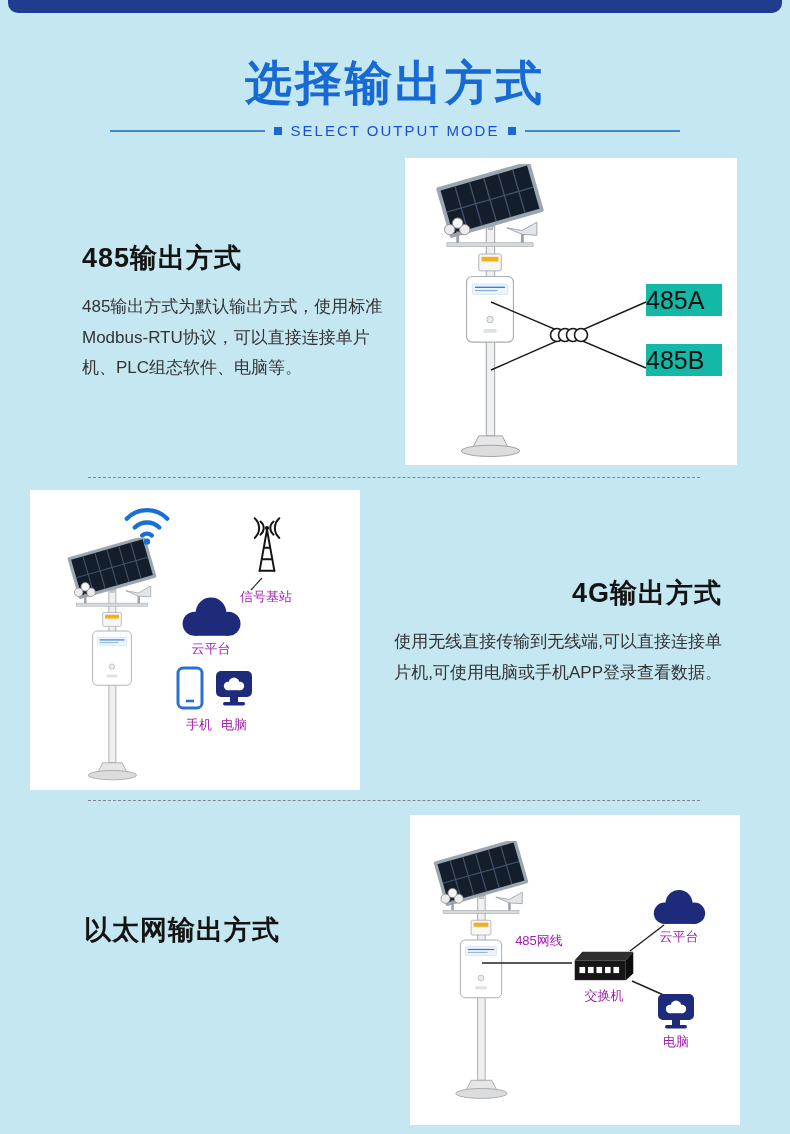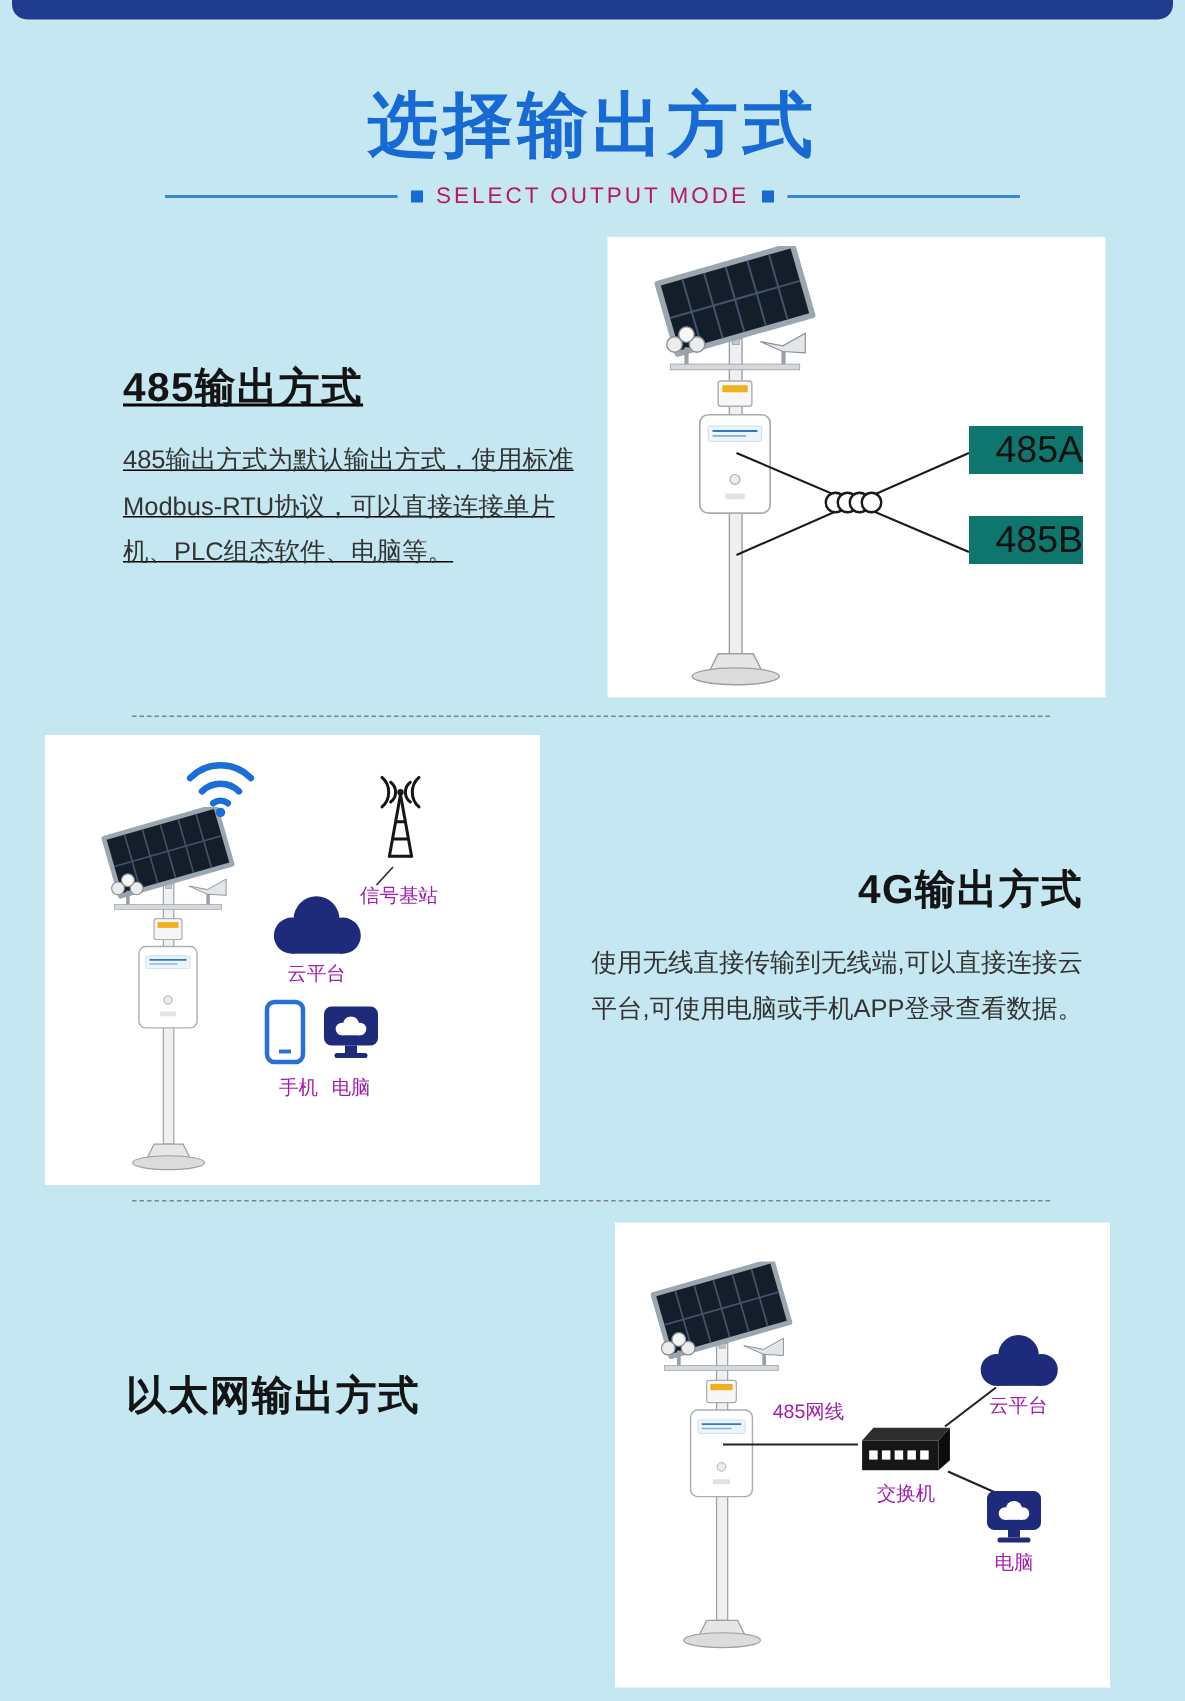--- a/index.html
+++ b/index.html
@@ -20,46 +20,46 @@
     position: absolute; top: 52px; left: 0; width: 100%;
     text-align: center; font-size: 47px; font-weight: bold;
     color: #1769d3; letter-spacing: 3px; font-family: Liberation Serif, serif;
   }
   .subrow {
     position: absolute; top: 122px; left: 0; width: 100%;
     display: flex; align-items: center; justify-content: center; gap: 9px;
   }
   .subline { width: 155px; height: 2px; background: #3c86d8; }
   .subdot { width: 8px; height: 8px; background: #1769d3; }
-  .page-subtitle { font-size: 15px; color: #be185d; letter-spacing: 2px; }
+  .page-subtitle { font-size: 15px; color: #1d4ed8; letter-spacing: 2px; }
 
   .card { position: absolute; background: #ffffff; }
   .card-1 { left: 405px; top: 158px; width: 332px; height: 307px; }
   .card-2 { left: 30px;  top: 490px; width: 330px; height: 300px; }
   .card-3 { left: 410px; top: 815px; width: 330px; height: 310px; }
   .card svg.card-art { position: absolute; left: 0; top: 0; }
 
   .textblock { position: absolute; }
-  .tb-1 { left: 82px;  top: 240px; width: 315px; text-decoration: underline; }
+  .tb-1 { left: 82px;  top: 240px; width: 315px; }
   .tb-2 { left: 390px; top: 575px; width: 332px; text-align: right; }
   .tb-3 { left: 84px;  top: 912px; width: 322px; }
   .textblock h2 { font-size: 27px; color: #141414; font-weight: bold; margin-bottom: 16px; letter-spacing: 1px; }
   .textblock p  { font-size: 17px; color: #333333; line-height: 1.8; }
 
   .divider {
     position: absolute; left: 88px; width: 612px; height: 0;
     border-top: 1px dashed #7d868c;
   }
   .divider-1 { top: 477px; }
   .divider-2 { top: 800px; }
 
   .lbl485 {
     position: absolute; width: 76px; height: 32px;
-    background: #0f766e; color: #111;
-    font-size: 25px; line-height: 32px; text-align: right;
+    background: #14b8a6; color: #111;
+    font-size: 25px; line-height: 32px; text-align: left;
   }
   .lbl485-a { left: 241px; top: 126px; }
   .lbl485-b { left: 241px; top: 186px; }
 
   .ico-label { position: absolute; font-size: 13px; color: #a21caf; text-align: center; }
   .lbl-jizhan   { left: 210px; top: 98px;  width: 92px; text-align: left; }
   .lbl-cloud-2  { left: 146px; top: 150px; width: 70px; }
   .lbl-phone-2  { left: 144px; top: 226px; width: 50px; }
   .lbl-pc-2     { left: 182px; top: 226px; width: 44px; }
   .lbl-cable-3  { left: 92px;  top: 117px; width: 74px; }
@@ -223,21 +223,21 @@
       <use href="#sym-monitor" x="184" y="178" width="40" height="40"></use>
     </svg>
     <div class="ico-label lbl-jizhan">信号基站</div>
     <div class="ico-label lbl-cloud-2">云平台</div>
     <div class="ico-label lbl-phone-2">手机</div>
     <div class="ico-label lbl-pc-2">电脑</div>
   </div>
 
   <div class="textblock tb-2">
     <h2>4G输出方式</h2>
-    <p>使用无线直接传输到无线端,可以直接连接云平台,可使用电脑或手机APP登录查看数据。</p>
+    <p>使用无线直接传输到无线端,可以直接连接单片机,可使用电脑或手机APP登录查看数据。</p>
   </div>
 
   <div class="divider divider-2"></div>
 
   <div class="textblock tb-3">
     <h2>以太网输出方式</h2>
   </div>
 
   <div class="card card-3">
     <svg class="card-art" width="330" height="310" viewBox="0 0 330 310">

